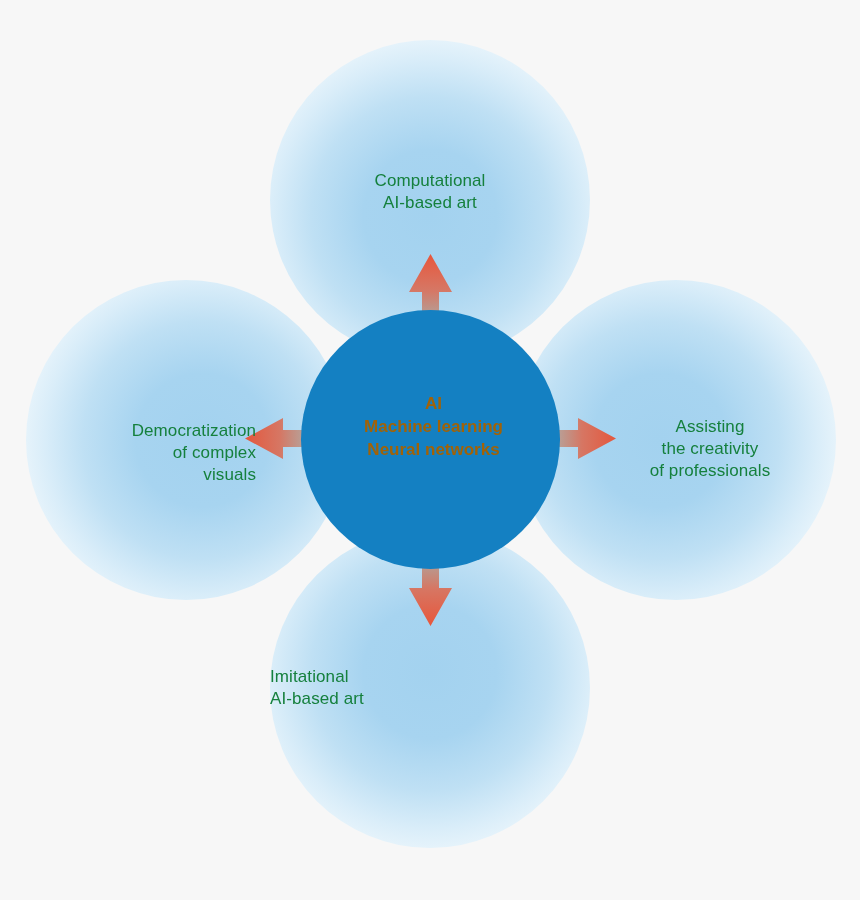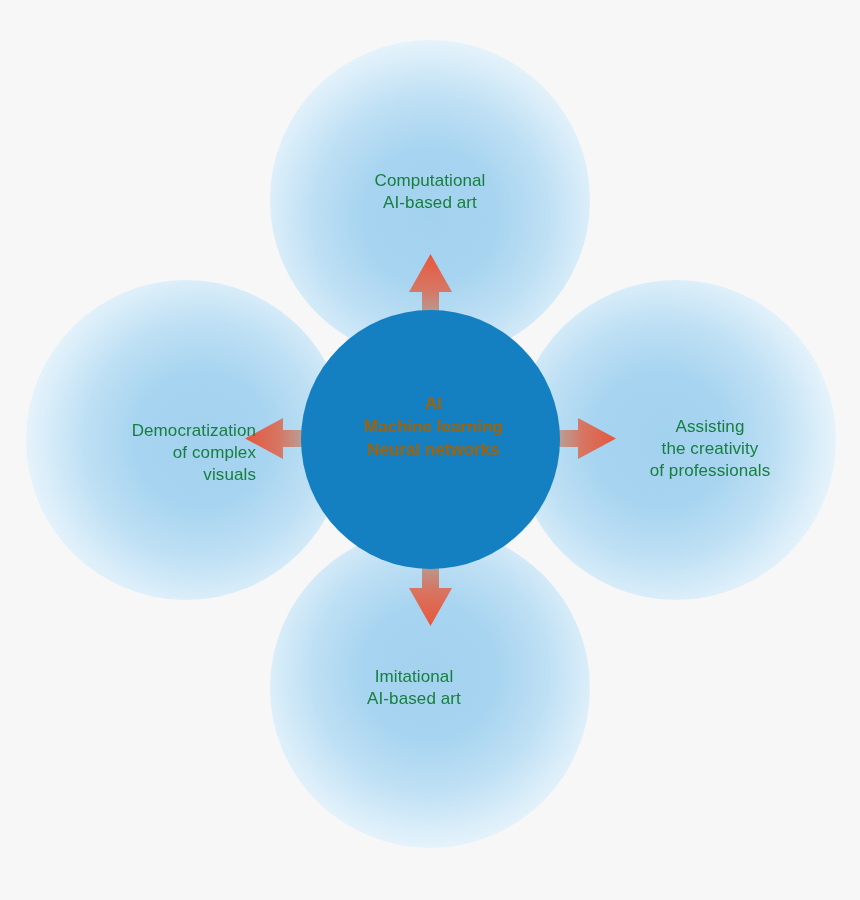--- a/index.html
+++ b/index.html
@@ -80,21 +80,20 @@
     pointer-events: none;
   }
   .label-top {
     left: 270px; top: 170px;
     width: 320px;
     text-align: center;
   }
   .label-bottom {
     left: 270px; top: 666px;
     width: 288px;
-    text-align: center;
   }
   .label-left {
     left: 56px; top: 404px;
     width: 200px;
     text-align: right;
     margin-top: 16px;
   }
   .label-right {
     left: 604px; top: 404px;
     width: 212px;

